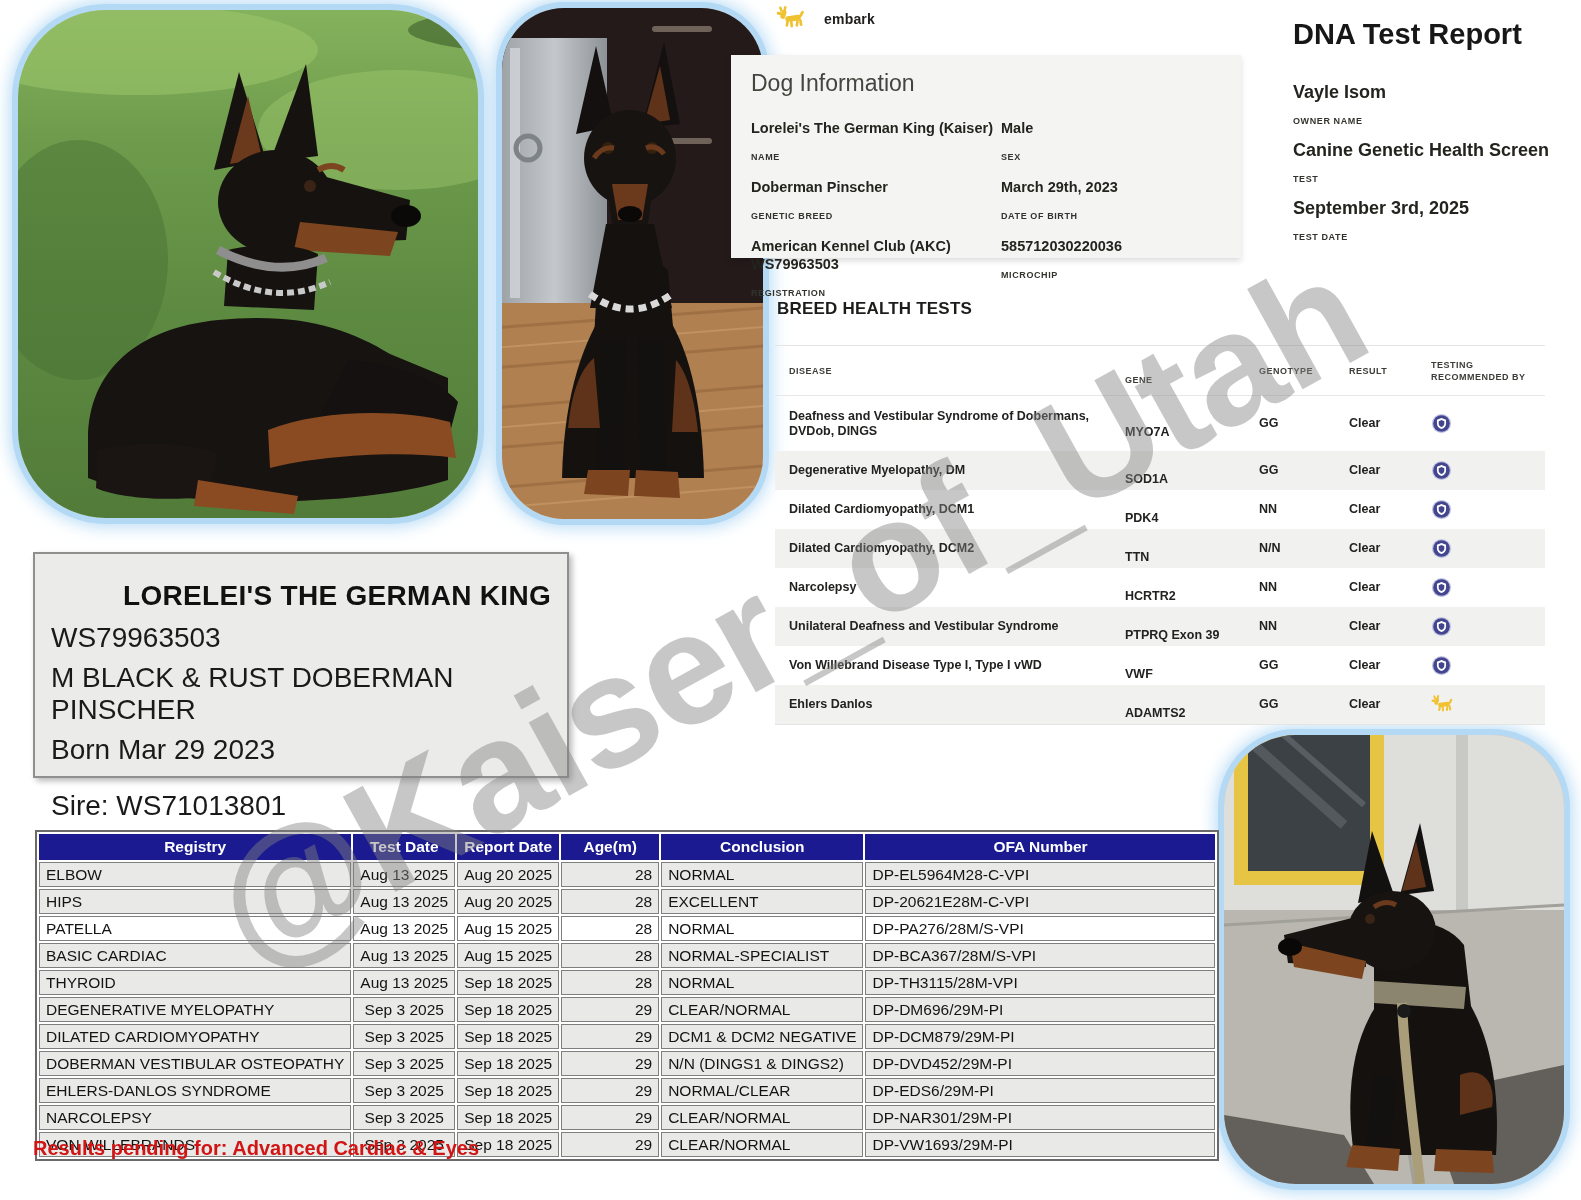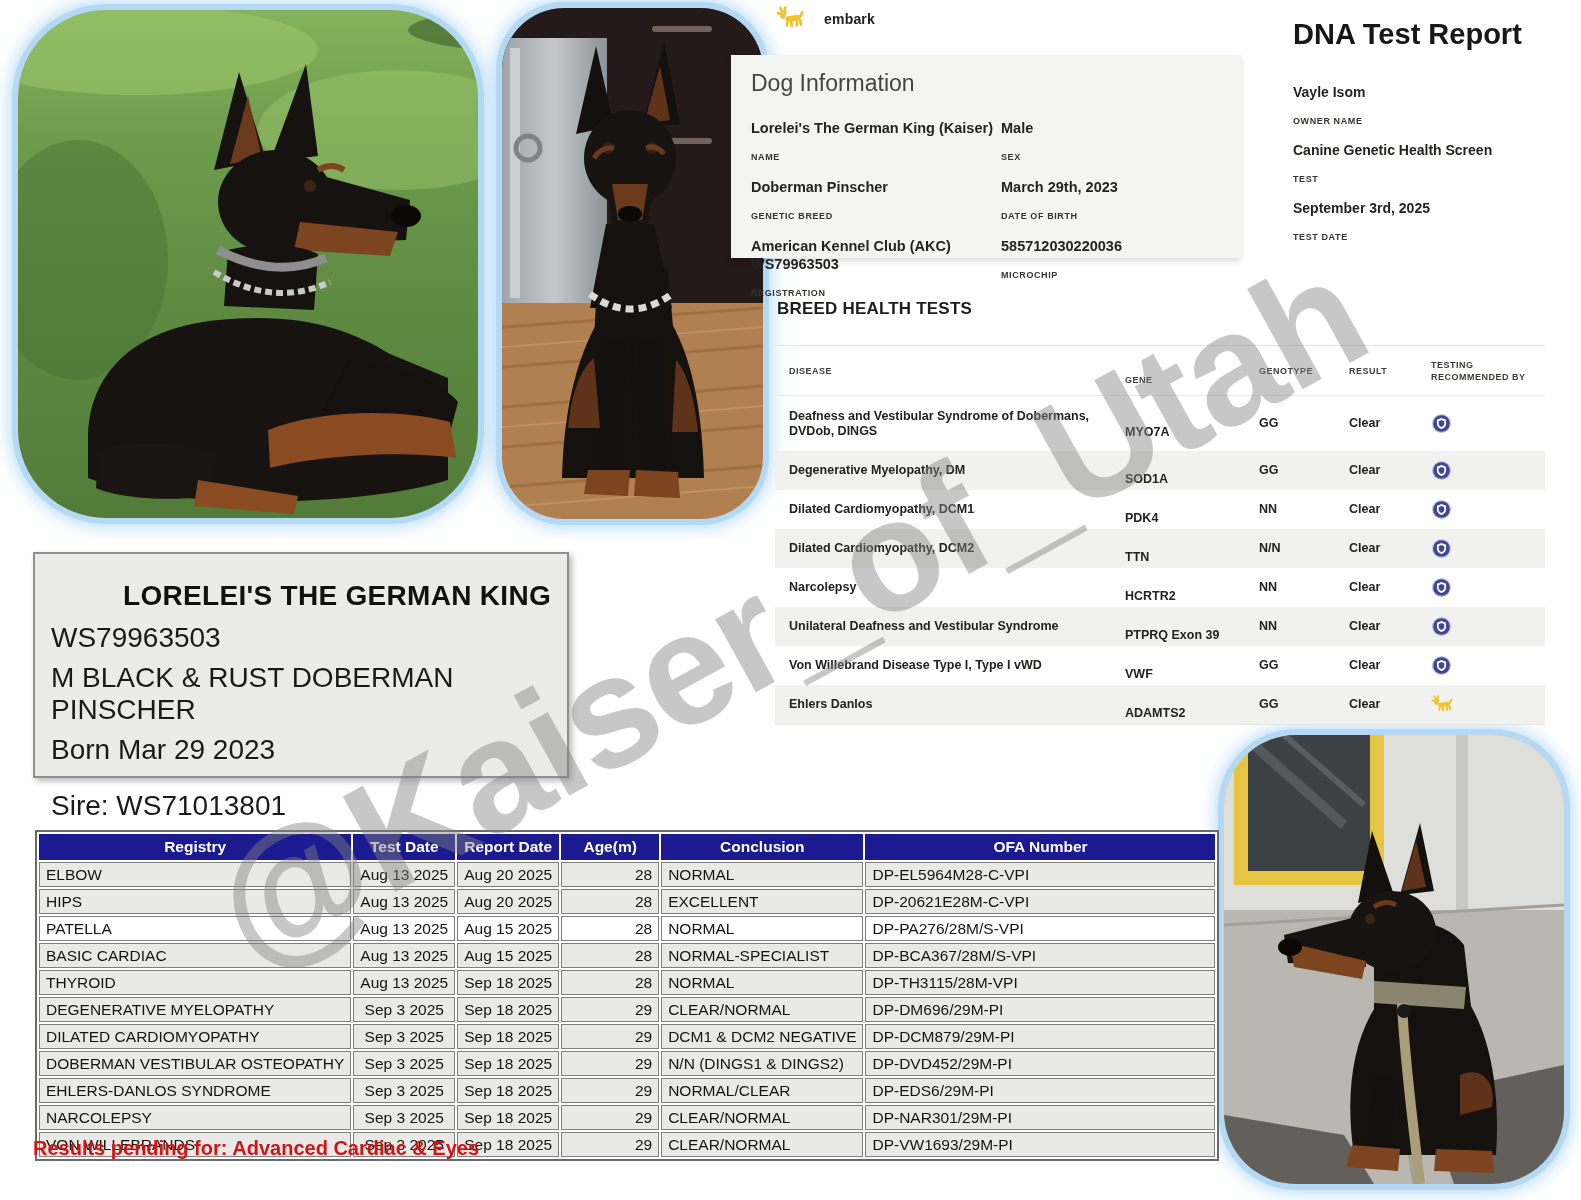--- a/index.html
+++ b/index.html
@@ -14,21 +14,21 @@
   #photo2{left:502px;top:8px;width:261px;height:511px;border-radius:62px;}
   #photo3{left:1224px;top:735px;width:340px;height:449px;border-radius:72px;}
 
   
   .brand{position:absolute;left:776px;top:6px;display:flex;align-items:center;gap:18px;}
   .brand .word{font-size:14px;font-weight:bold;color:#22211f;letter-spacing:.2px;margin-left:-4px;}
 
   .dna-title{position:absolute;left:1293px;top:18px;width:280px;font-size:29px;font-weight:bold;color:#171717;}
   .dna-meta{position:absolute;left:1293px;top:83px;width:280px;}
   .meta-block{margin-bottom:15px;}
-  .fv{font-size:14px;font-weight:bold;color:#24241f;line-height:18px;}
+  .fv{font-size:18px;font-weight:bold;color:#24241f;line-height:18px;}
   .fl{font-size:9px;font-weight:bold;color:#33332e;letter-spacing:.6px;margin-top:15px;}
 
   
   .doginfo{position:absolute;left:731px;top:55px;width:510px;height:203px;background:#f4f4f2;
            box-shadow:0 3px 6px rgba(0,0,0,.14);box-sizing:border-box;padding:15px 20px;}
   .doginfo h2{margin:0 0 22px 0;font-size:23px;font-weight:400;color:#454540;}
   .di-grid{display:grid;grid-template-columns:250px 1fr;grid-row-gap:16px;}
   .di-grid .fv{font-size:14.5px;}
 
   

